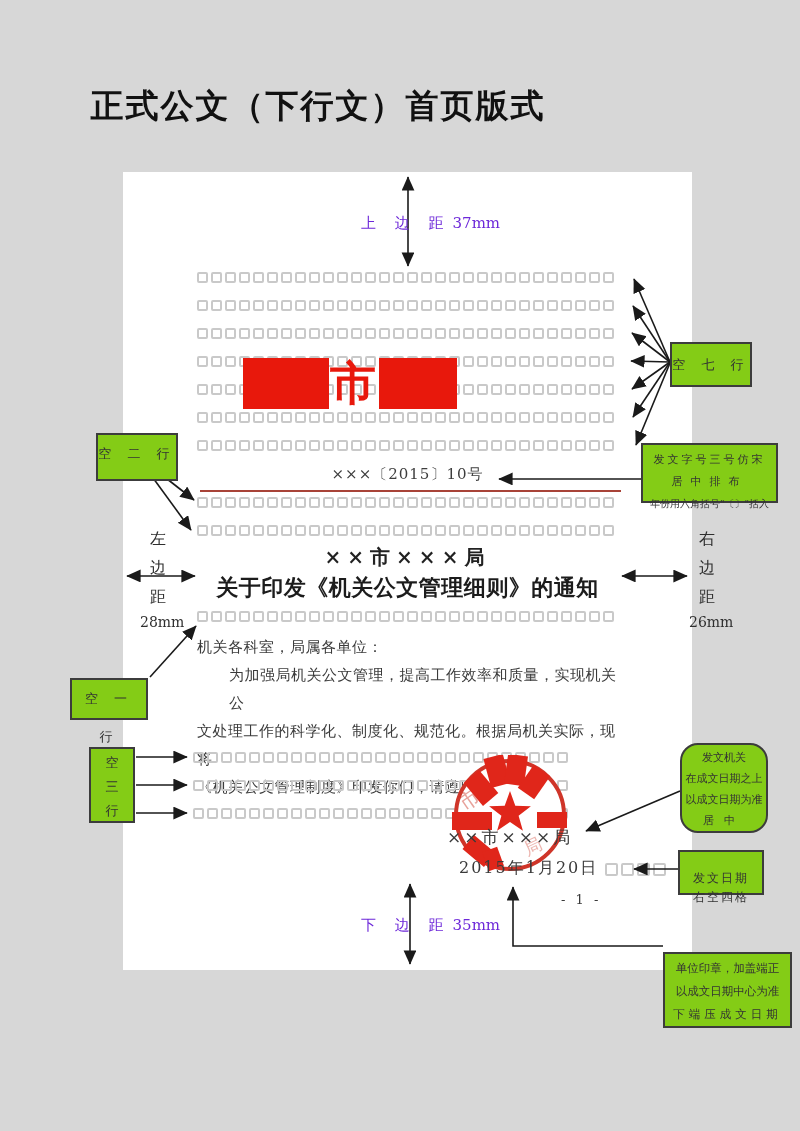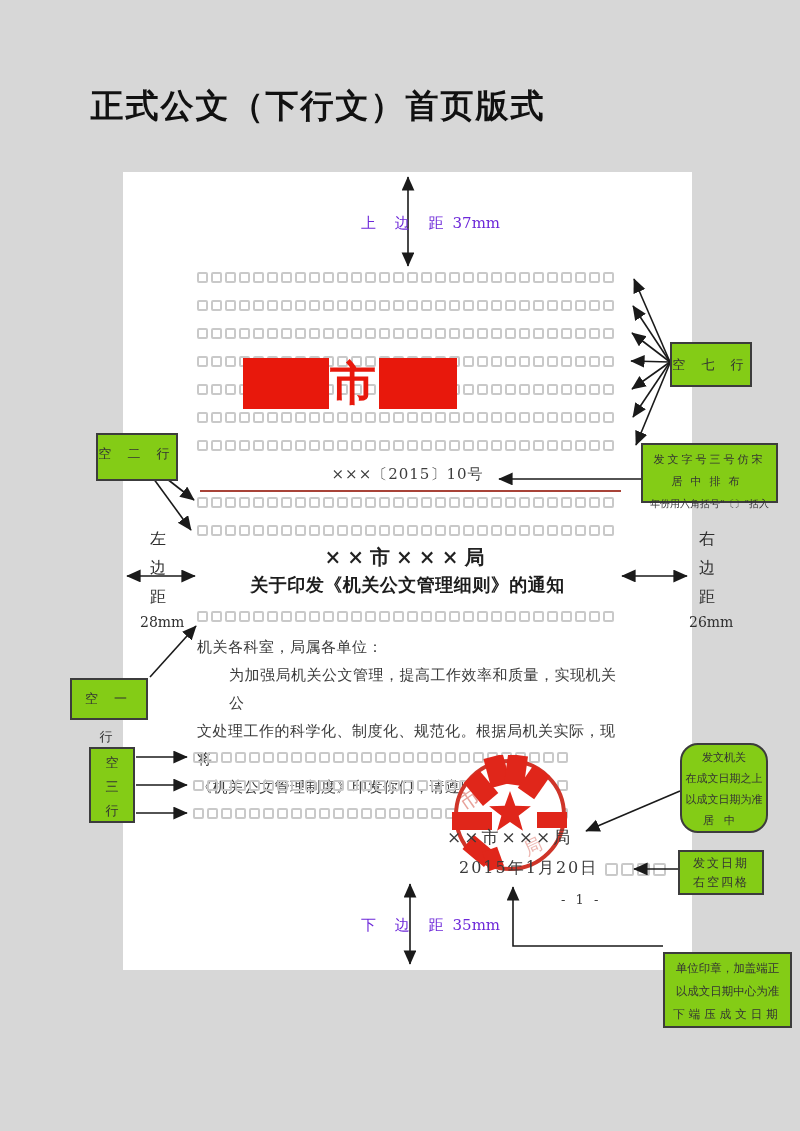--- a/index.html
+++ b/index.html
@@ -32,21 +32,21 @@
   .redact-block{background:#e8180c;height:51px;flex:none;}
   #redact-1{width:86px;}
   #redact-2{width:78px;margin-left:2px;}
   .banner-char{font-size:46px;font-weight:700;color:#e8180c;line-height:1;margin:0 1px;}
   .banner-text{font-size:46px;font-weight:700;color:#e8180c;line-height:1;letter-spacing:2px;margin-left:2px;}
 
   
   #issue-number{left:0;top:293px;width:569px;text-align:center;font-size:15px;letter-spacing:1px;color:#3d3d3d;}
   #red-rule{left:77px;top:318px;width:421px;height:2px;background:#a84338;}
   #org-name{left:0;top:372px;width:569px;text-align:center;font-size:20px;font-weight:700;letter-spacing:6px;color:#222;}
-  #doc-title{left:0;top:401px;width:569px;text-align:center;font-size:18px;font-weight:700;letter-spacing:0.5px;color:#1c1c1c;}
+  #doc-title{left:0;top:401px;width:569px;text-align:center;font-size:22px;font-weight:700;letter-spacing:0.5px;color:#1c1c1c;}
   #body-text{left:74px;top:461px;width:430px;font-size:15px;line-height:28px;letter-spacing:0.5px;color:#3b3b3b;}
   .indent{padding-left:32px;}
   #signature-org{left:324px;top:654px;font-size:17px;letter-spacing:3px;color:#3a3a3a;z-index:2;}
   #date-line{left:336px;top:686px;display:flex;align-items:center;font-size:16px;letter-spacing:2px;color:#3a3a3a;z-index:2;}
   #date-squares{display:inline-flex;gap:3px;margin-left:7px;}
   #date-squares .ph-cell{width:13px;height:13px;}
   #page-number{left:438px;top:720px;font-size:13px;letter-spacing:3px;color:#3a3a3a;}
 
   
   #seal{left:325px;top:583px;z-index:1;}
@@ -61,21 +61,21 @@
   #box-k2{left:81px;top:433px;width:82px;height:48px;line-height:38px;font-size:13px;letter-spacing:6px;margin-left:15px;}
   #box-k1{left:70px;top:678px;width:78px;height:42px;line-height:38px;font-size:13px;letter-spacing:6px;}
   #box-k3{left:89px;top:747px;width:46px;height:76px;font-size:13px;line-height:24px;padding-top:2px;}
   #box-fawen{left:641px;top:443px;width:137px;height:60px;padding-top:4px;}
   #box-fawen .l1{font-size:11px;letter-spacing:3px;line-height:22px;}
   #box-fawen .l2{font-size:11px;letter-spacing:8px;line-height:22px;}
   #box-fawen .l3{font-size:10px;letter-spacing:0;line-height:22px;}
   #box-jiguan{left:680px;top:743px;width:88px;height:90px;padding-top:2px;border-radius:18px;}
   #box-jiguan div{font-size:11px;line-height:21px;}
   #box-jiguan .l4{letter-spacing:10px;}
-  #box-riqi{left:678px;top:850px;width:86px;height:45px;padding-top:2px;}
+  #box-riqi{left:678px;top:850px;width:86px;height:45px;padding-top:17px;}
   #box-riqi div{font-size:12px;line-height:19px;letter-spacing:2px;}
   #box-yinzhang{left:663px;top:952px;width:129px;height:76px;padding-top:3px;}
   #box-yinzhang div{font-size:11.5px;line-height:23px;}
   #box-yinzhang .l3{letter-spacing:4px;}
 
   
   .margin-label{position:absolute;font-size:15px;color:#6d28d9;z-index:6;white-space:nowrap;}
   .margin-label .lbl{letter-spacing:7px;}
   .margin-label .val{font-family:"DejaVu Serif","Liberation Serif",serif;margin-left:2px;letter-spacing:0;}
   #top-margin-label{left:361px;top:214px;}

